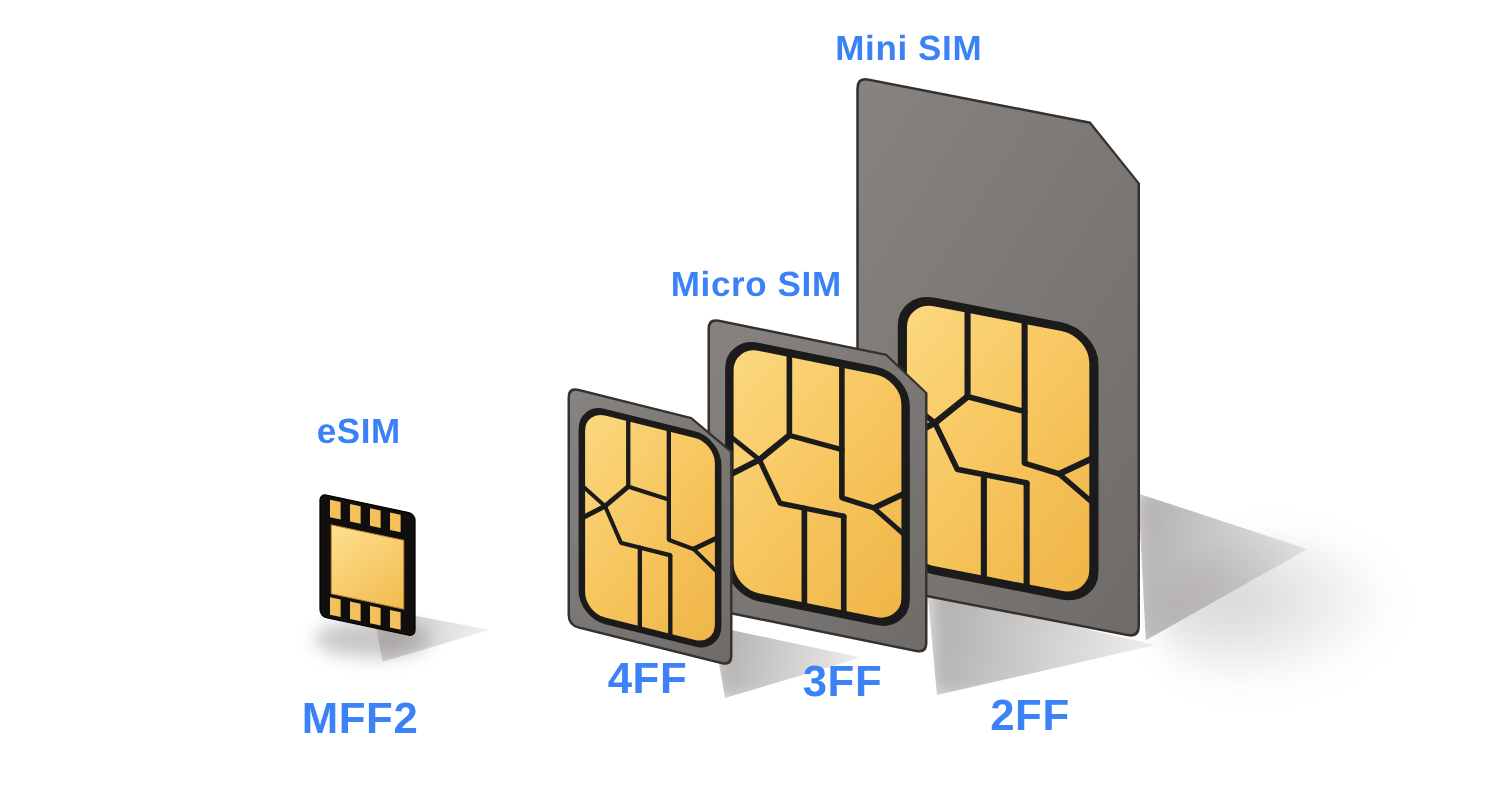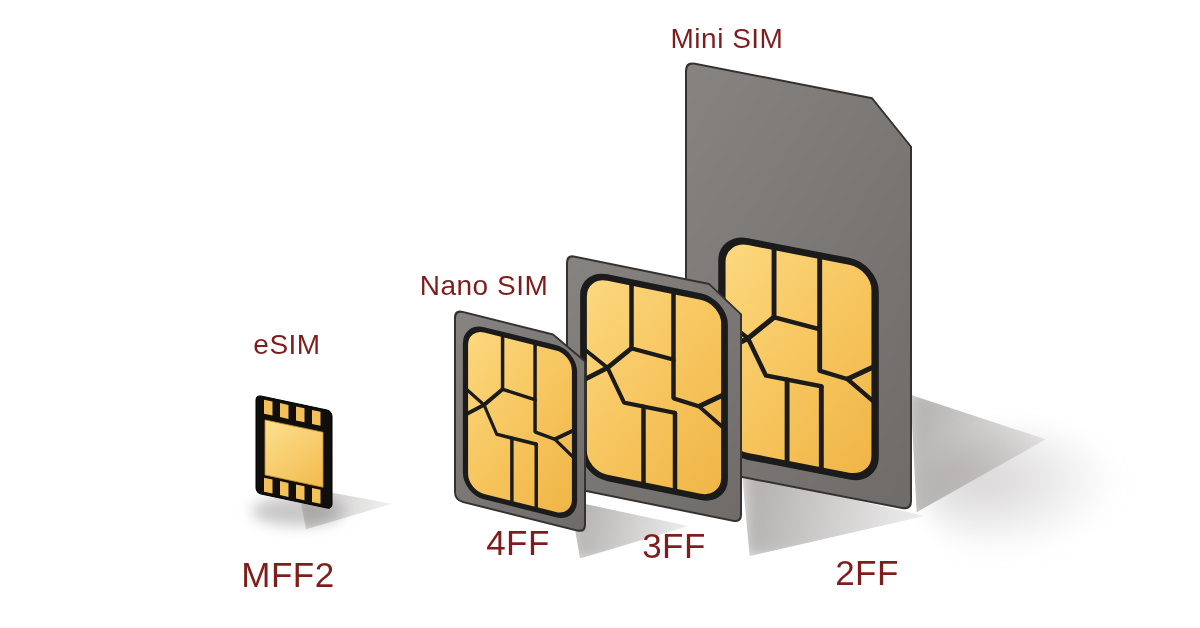--- a/index.html
+++ b/index.html
@@ -2,21 +2,21 @@
 <html><head>
 <meta charset="utf-8">
 <style>
   html,body{margin:0;padding:0;background:#ffffff;}
   .stage{
     position:relative;width:1200px;height:628px;background:#ffffff;
     overflow:hidden;font-family:"Liberation Sans",sans-serif;
   }
   .lbl{
     position:absolute;transform:translateX(-50%);
-    font-weight:400;color:#7f1d1d;white-space:nowrap;
+    font-weight:700;color:#3b82f6;white-space:nowrap;
     letter-spacing:.5px;line-height:1;
   }
   .lbl.top{font-size:28px;}
   .lbl.bottom{font-size:35px;}
   .card-svg{position:absolute;overflow:visible;}
   .sh{position:absolute;pointer-events:none;}
   .sh.wedge{background:linear-gradient(100deg,rgba(125,121,119,.62),rgba(185,182,180,.15));}
   .sh-mini-main{left:906px;top:388px;width:152px;height:135px;
     clip-path:polygon(3% 5%,92% 38%,7% 92%);filter:blur(9px);}
   .sh-mini-soft{left:925px;top:430px;width:195px;height:125px;border-radius:50%;
@@ -112,21 +112,21 @@
         <rect x="56" y="3" width="8.5" height="14"></rect>
         <rect x="8" y="81" width="8.5" height="14"></rect>
         <rect x="24" y="81" width="8.5" height="14"></rect>
         <rect x="40" y="81" width="8.5" height="14"></rect>
         <rect x="56" y="81" width="8.5" height="14"></rect>
       </g>
     </g>
   </svg>
 
   <div class="lbl top" style="left:727px;top:25px">Mini SIM</div>
-  <div class="lbl top" style="left:484px;top:272px">Nano SIM</div>
+  <div class="lbl top" style="left:605px;top:214px">Micro SIM</div>
   <div class="lbl top" style="left:287px;top:331px">eSIM</div>
 
   <div class="lbl bottom" style="left:288px;top:557px">MFF2</div>
   <div class="lbl bottom" style="left:518px;top:525px">4FF</div>
   <div class="lbl bottom" style="left:674px;top:528px">3FF</div>
-  <div class="lbl bottom" style="left:867px;top:555px">2FF</div>
+  <div class="lbl bottom" style="left:824px;top:555px">2FF</div>
 
 </div>
 
 </body></html>

